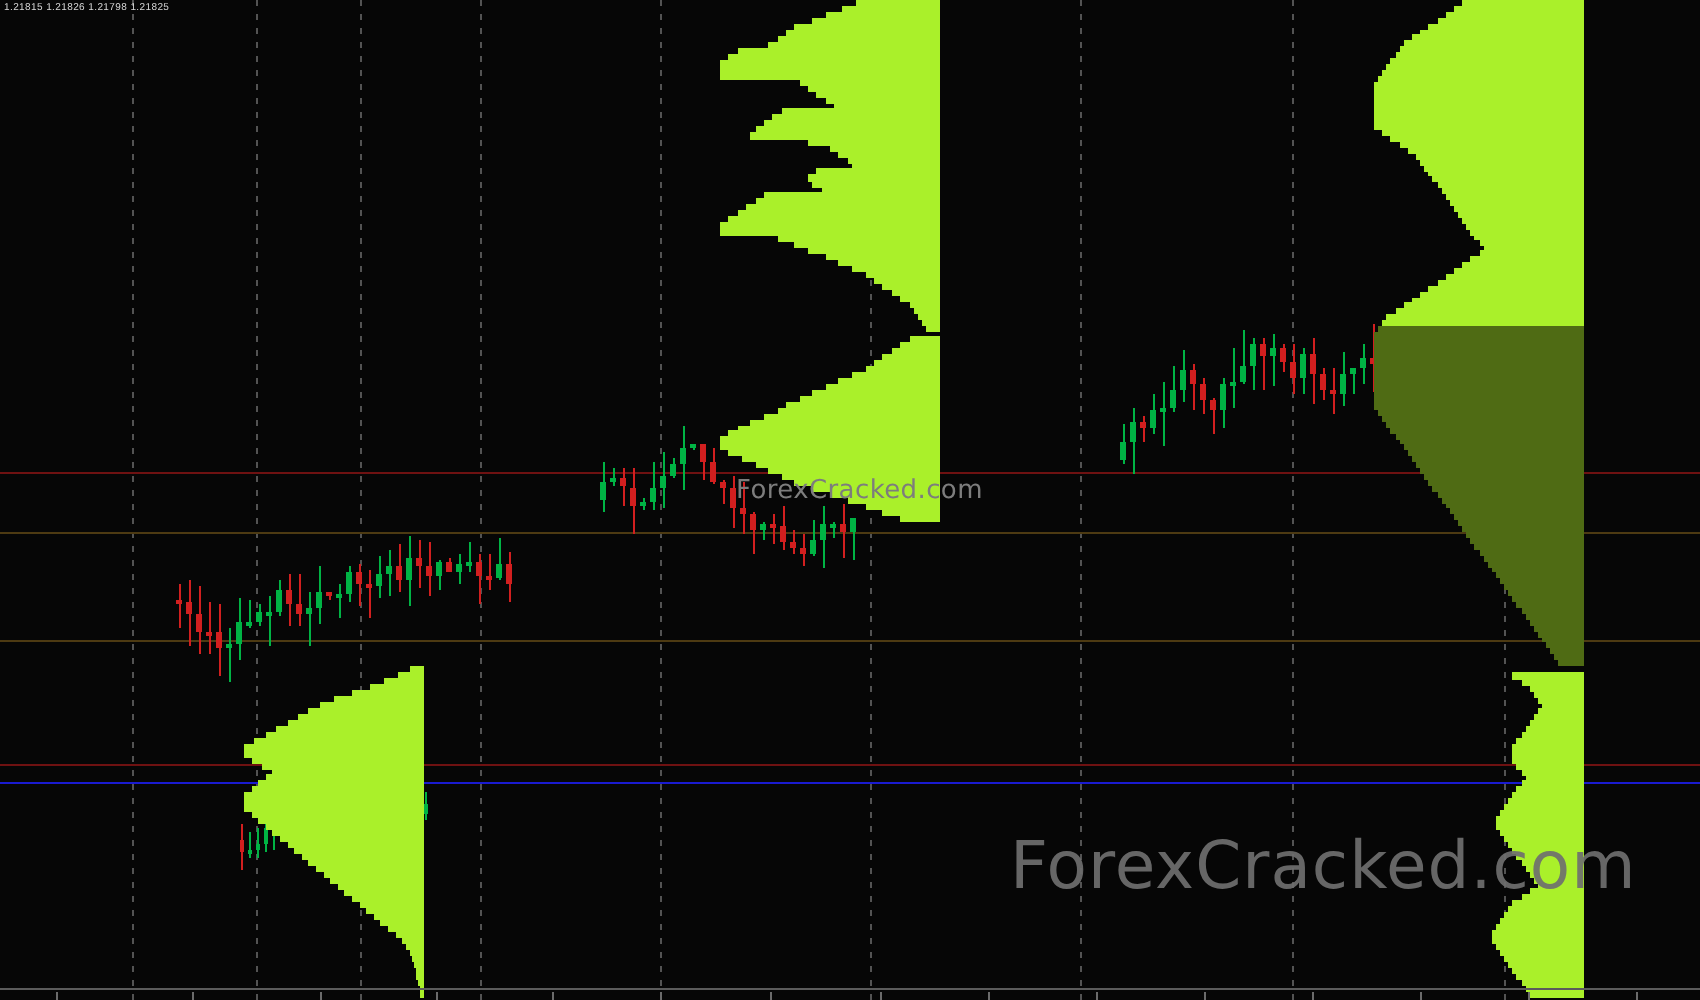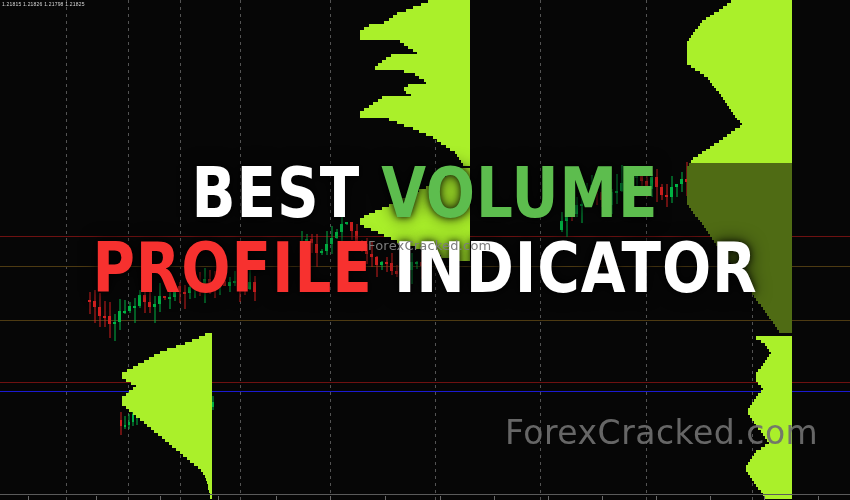--- a/index.html
+++ b/index.html
@@ -949,27 +949,17 @@
           <div class="tick" style="left: 602px;"></div>
           <div class="tick" style="left: 656px;"></div>
           <div class="tick" style="left: 710px;"></div>
           <div class="tick" style="left: 764px;"></div>
           <div class="tick" style="left: 818px;"></div>
         </div>
     </div>
     <div class="ohlc">1.21815 1.21826 1.21798 1.21825</div>
   </div>
 
-  <div class="title-wrap">
-    <div class="title-line line1">
-      <span class="w-white">BEST</span>
-      <span class="w-green">VOLUME</span>
-    </div>
-    <div class="title-line line2">
-      <span class="w-red">PROFILE</span>
-      <span class="w-white">INDICATOR</span>
-    </div>
-  </div>
 
   <div class="wm-small">ForexCracked.com</div>
   <div class="wm-big">ForexCracked.com</div>
 
 </div>
 
 </body></html>

